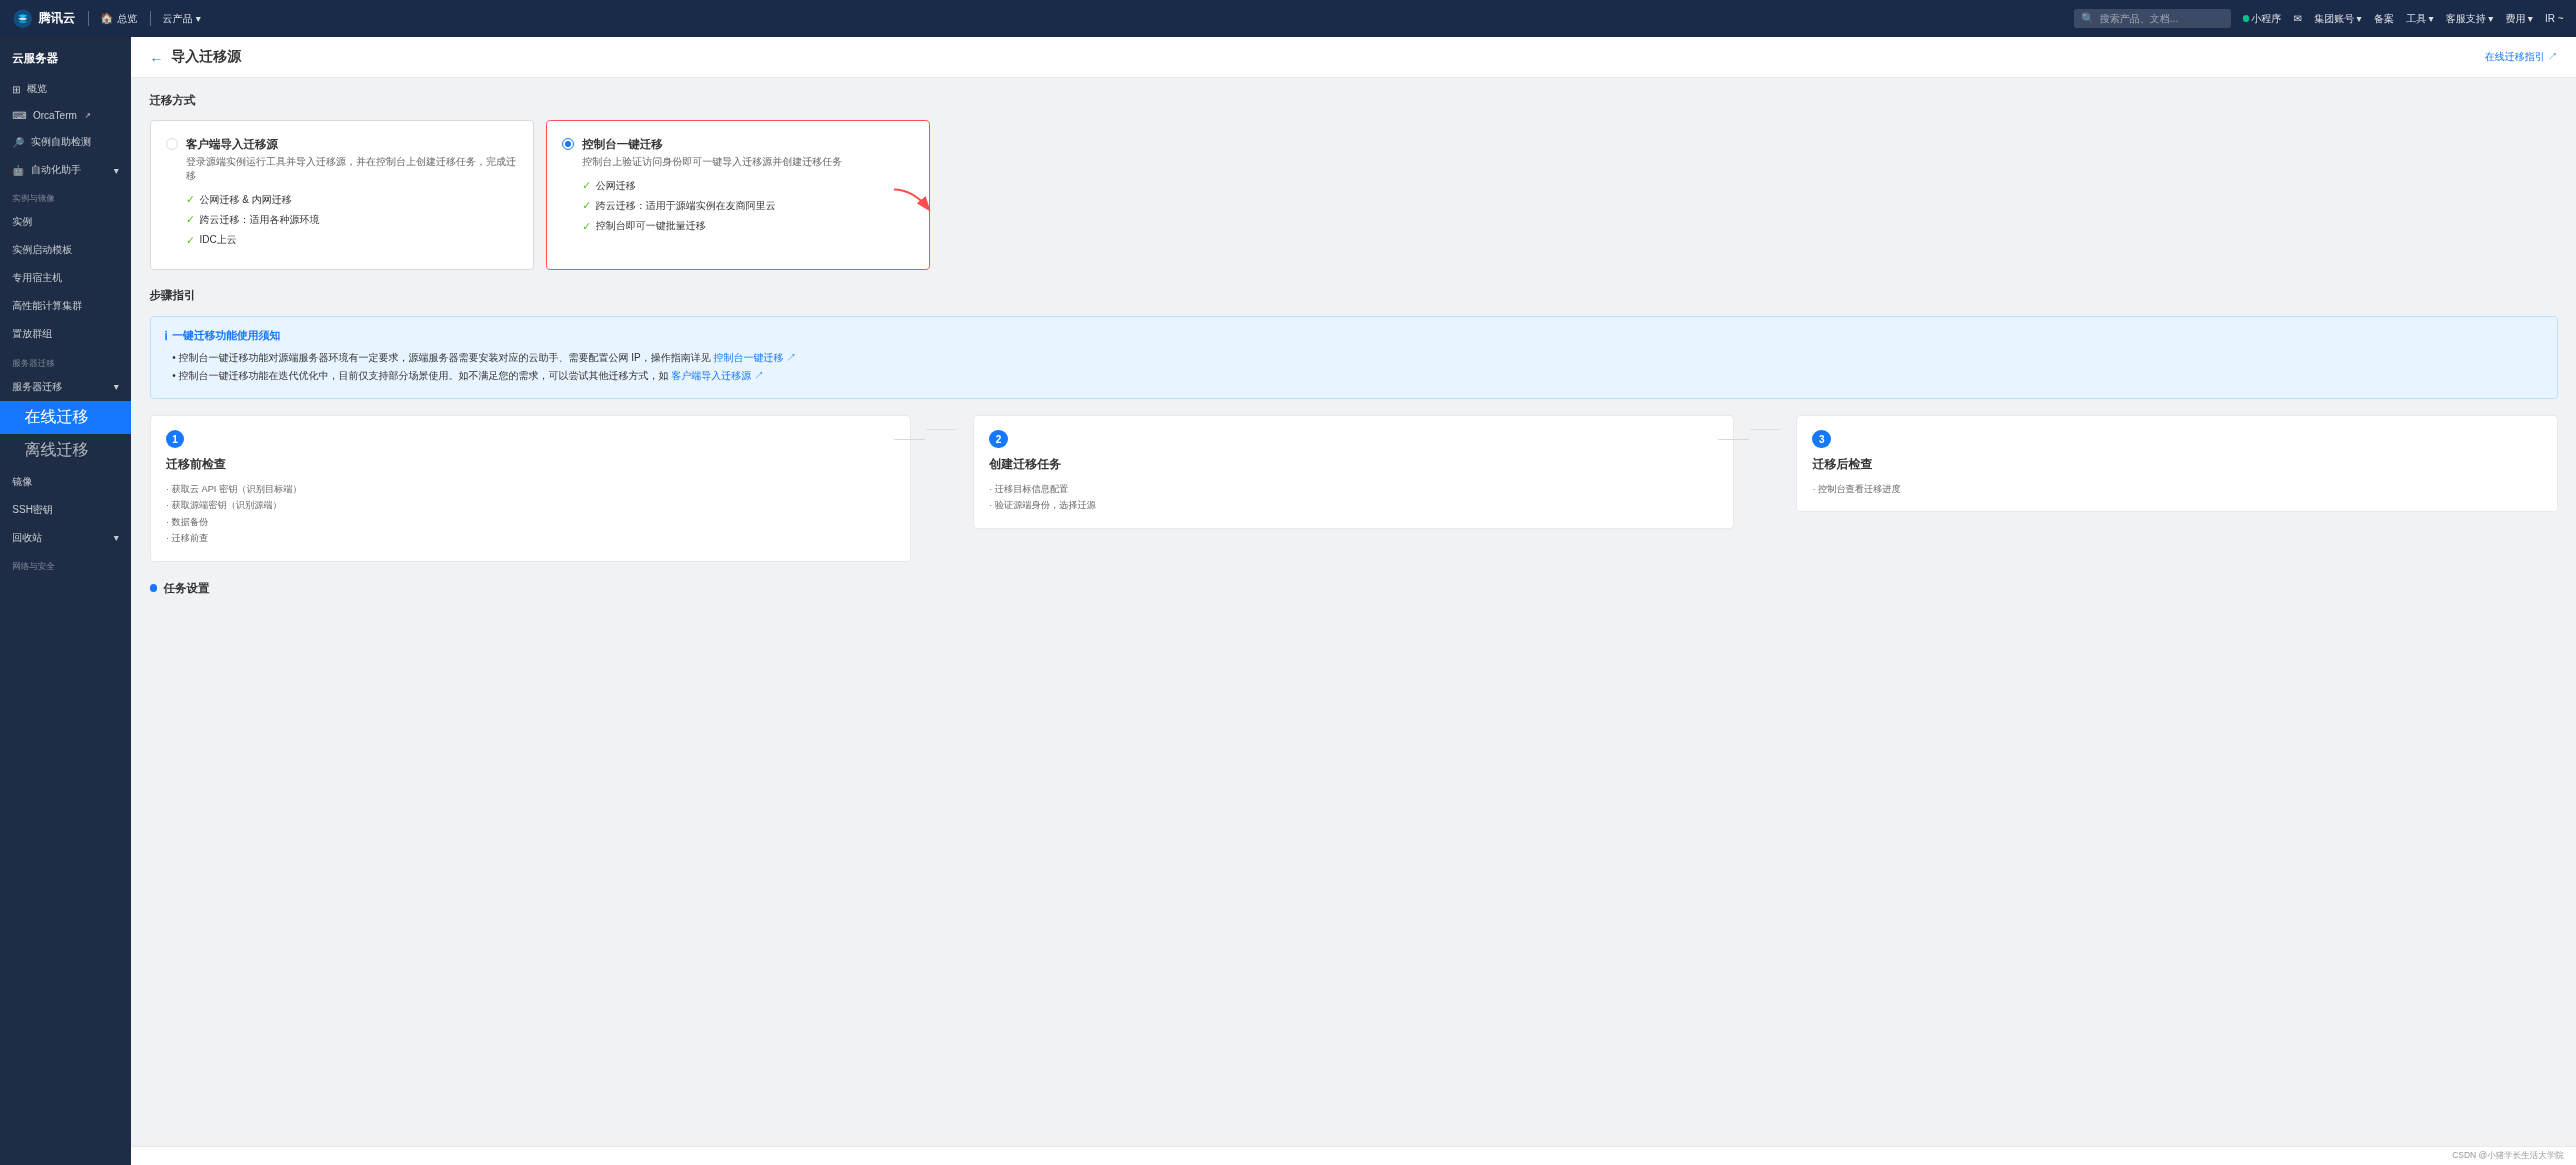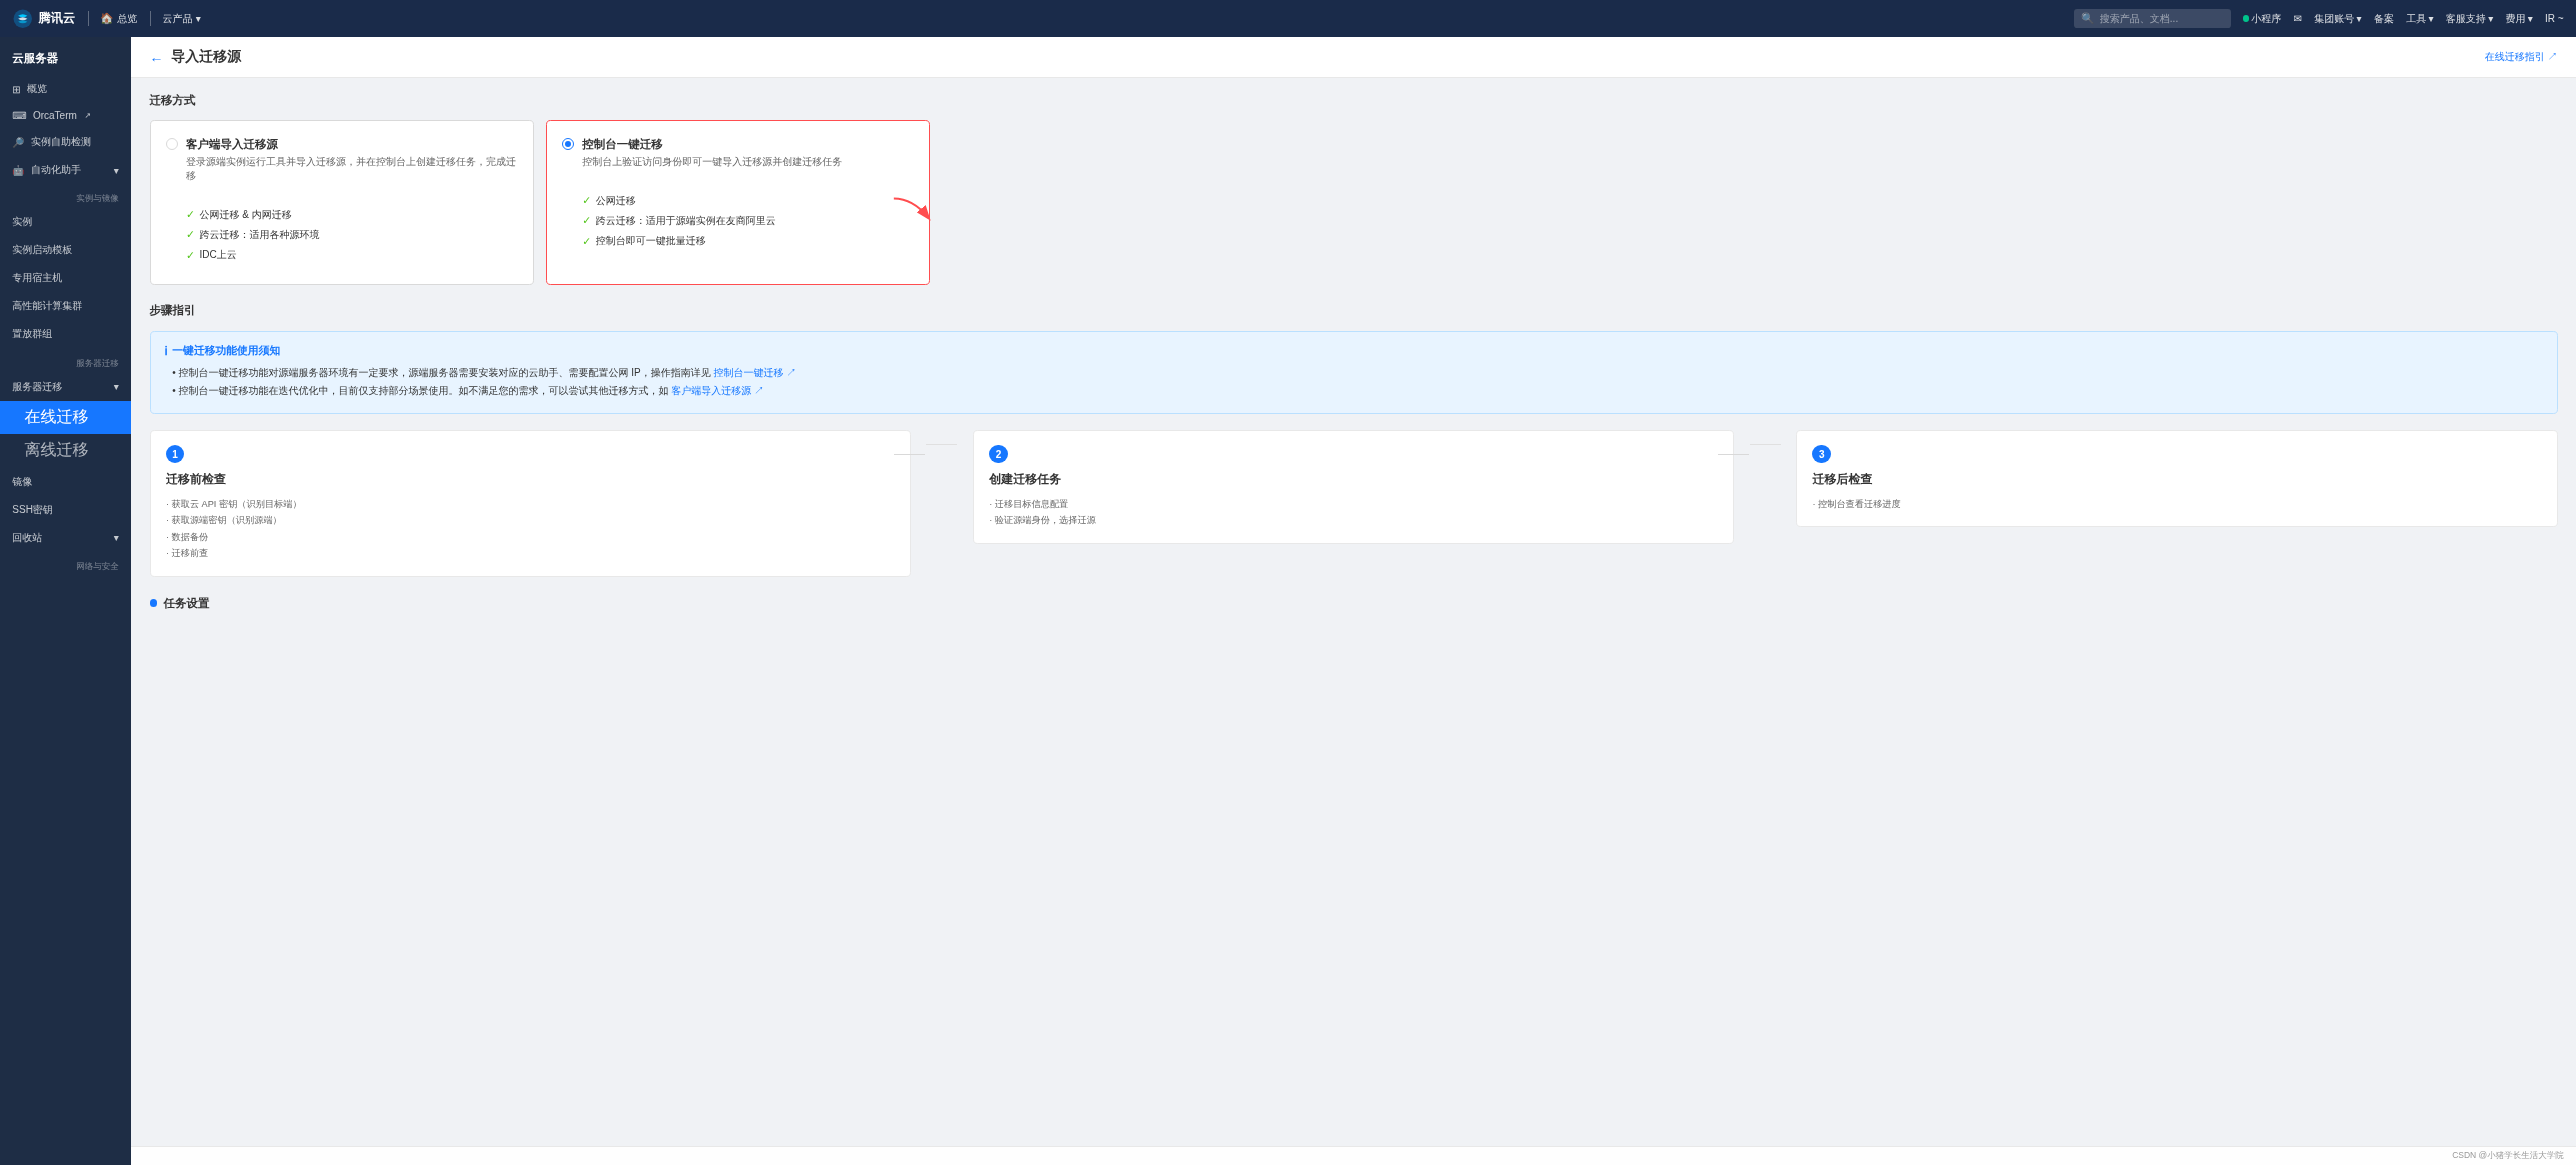--- a/index.html
+++ b/index.html
@@ -19,21 +19,21 @@
     .mini-program-dot { width: 6.2px; height: 6.2px; background: #00c48c; border-radius: 50%; display: inline-block; }
     .ir-badge { color: rgba(255,255,255,0.85); font-size: 10px; }
 
     
     .main-layout { display: flex; flex: 1; overflow: hidden; }
 
     
     .sidebar { width: 131px; background: #1e2d45; flex-shrink: 0; overflow-y: auto; display: flex; flex-direction: column; }
     .sidebar-title { color: #fff; font-size: 11.5px; font-weight: bold; padding: 14px 12.3px 9.2px; }
     .sidebar-item { display: flex; align-items: center; gap: 6.2px; padding: 7px 12.3px; color: rgba(255,255,255,0.75); font-size: 10px; cursor: pointer; }
-    .sidebar-section-label { color: rgba(255,255,255,0.4); font-size: 8.5px; padding: 9.2px 12.3px 3.1px; text-align: right; }
+    .sidebar-section-label { color: rgba(255,255,255,0.4); font-size: 8.5px; padding: 9.2px 12.3px 3.1px; }
     .sidebar-sub-item { padding: 6.2px 12.3px 6.2px 24.6px; color: rgba(255,255,255,0.65); font-size: 16px; cursor: pointer; }
     .sidebar-sub-item.active { background: #1677ff; color: #fff; }
     .sidebar-group-header { display: flex; align-items: center; justify-content: space-between; padding: 7px 12.3px; color: rgba(255,255,255,0.75); font-size: 10px; cursor: pointer; }
 
     
     .content-area { flex: 1; overflow-y: auto; background: #f0f2f5; display: flex; flex-direction: column; }
 
     
     .page-header { background: #fff; padding: 10.8px 18.5px; display: flex; align-items: center; justify-content: space-between; border-bottom: 0.8px solid #e8e8e8; }
     .page-header-left { display: flex; align-items: center; gap: 7.7px; }
@@ -42,21 +42,21 @@
     .online-guide-link { color: #1677ff; font-size: 10px; cursor: pointer; }
 
     
     .content-body { padding: 15.4px 18.5px; flex: 1; }
 
     
     .section-title { font-size: 11.5px; font-weight: 600; color: #333; margin-bottom: 12.3px; }
     .migration-cards { display: flex; gap: 12.3px; margin-bottom: 18.5px; }
     .migration-card { flex: 1; border: 0.8px solid #d9d9d9; border-radius: 4.6px; padding: 15.4px; background: #fff; cursor: pointer; position: relative; }
     .migration-card.selected { border: 1.5px solid #ff4d4f; }
-    .migration-card-header { display: flex; align-items: flex-start; gap: 7.7px; margin-bottom: 25px; }
+    .migration-card-header { display: flex; align-items: flex-start; gap: 7.7px; margin-bottom: 10px; }
     .radio-btn { width: 12.3px; height: 12.3px; border-radius: 50%; border: 1.5px solid #d9d9d9; margin-top: 1.5px; flex-shrink: 0; }
     .radio-btn.checked { border: 1.5px solid #1677ff; background: #fff; display: flex; align-items: center; justify-content: center; }
     .radio-btn.checked::after { content: ''; width: 6.2px; height: 6.2px; border-radius: 50%; background: #1677ff; }
     .card-title { font-size: 11.5px; font-weight: 600; color: #333; }
     .card-desc { font-size: 10px; color: #666; margin-top: 3.1px; }
     .card-features { list-style: none; margin-left: 20px; }
     .card-features li { display: flex; align-items: center; gap: 4.6px; font-size: 10px; color: #333; margin-bottom: 6.2px; }
     .check-icon { color: #52c41a; font-size: 10.8px; }
 
     

